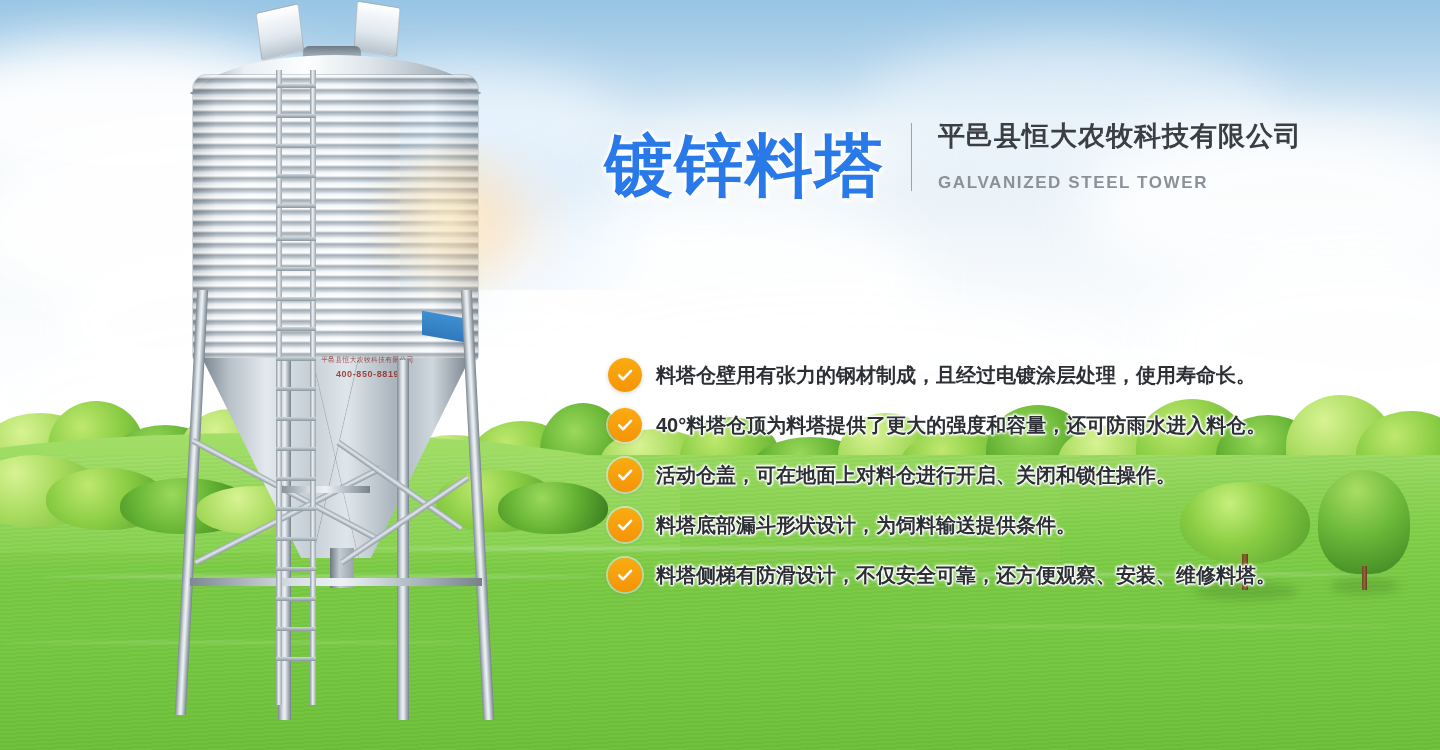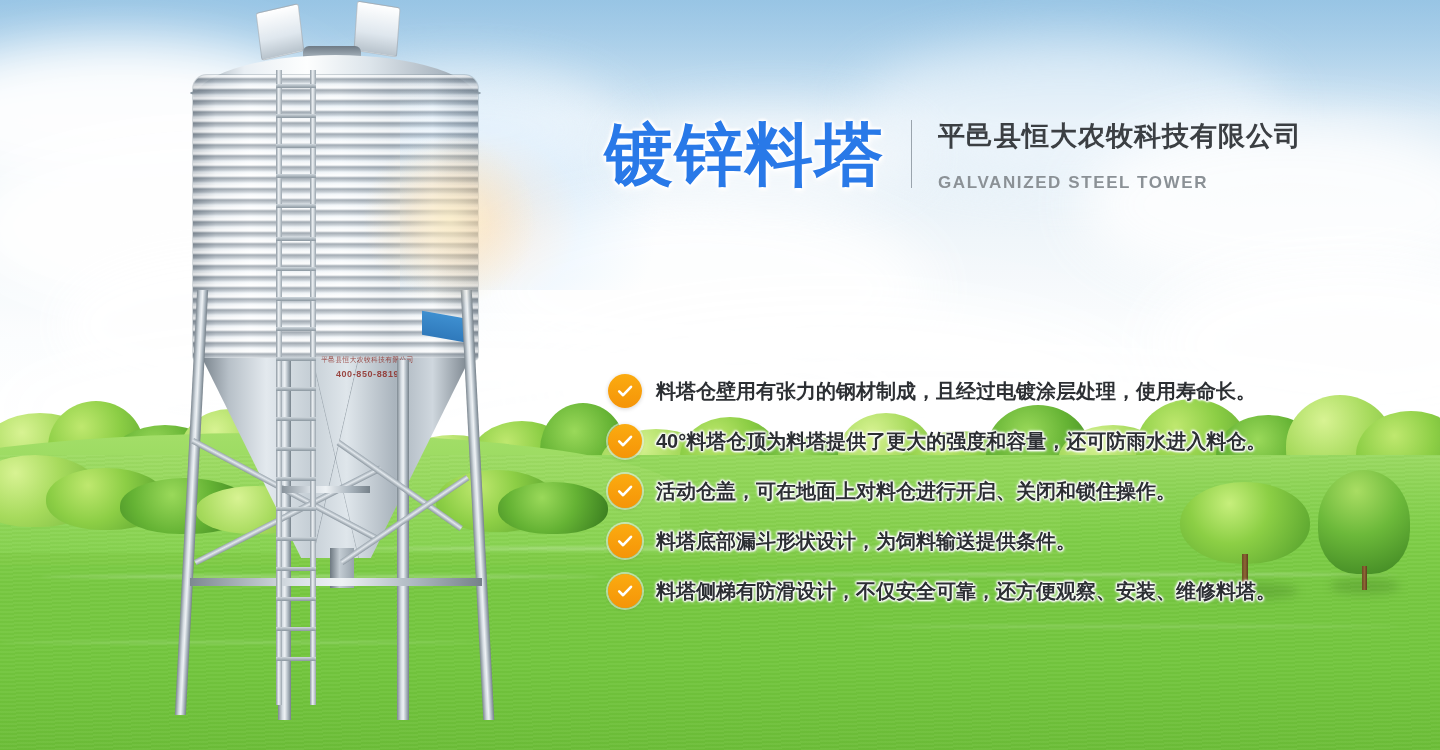--- a/index.html
+++ b/index.html
@@ -175,21 +175,21 @@
   }
   .flare2 {
     position:absolute; left:250px; top:60px; width:260px; height:230px;
     background:radial-gradient(ellipse at 30% 70%, rgba(255,200,150,.28) 0%, rgba(180,220,255,.16) 40%, rgba(255,255,255,0) 70%);
     pointer-events:none;
   }
 
   
   #content { position:absolute; left:0; top:0; width:1440px; height:750px; }
 
-  .headline-row { position:absolute; left:605px; top:120px; display:flex; }
+  .headline-row { position:absolute; left:605px; top:120px; display:flex; align-items:flex-end; }
   .headline {
     font-size:68px; font-weight:bold; color:#2979e8; letter-spacing:2px; line-height:1;
     text-shadow:
       0 0 2px #fff, 0 0 4px #fff, 2px 0 3px #fff, -2px 0 3px #fff,
       0 2px 3px #fff, 0 -2px 3px #fff, 2px 2px 5px rgba(255,255,255,.95),
       0 4px 10px rgba(255,255,255,.8);
   }
   .vdiv { width:1px; height:68px; background:#9aa4ad; margin:0 26px 8px 26px; }
   .co-block { padding-bottom:6px; }
   .co-name { font-size:27px; font-weight:bold; color:#3b3f43; letter-spacing:1px; line-height:1.25; }
@@ -199,21 +199,21 @@
     position:absolute; left:605px; top:253px; height:58px;
     display:flex; align-items:center; padding:0 40px;
     background:#2077e0; border-radius:29px;
     box-shadow:0 2px 8px rgba(20,70,140,.18);
   }
   .pill span {
     font-size:27px; font-weight:bold; color:#ffffff; letter-spacing:1.5px; white-space:nowrap;
   }
 
   .features { position:absolute; left:608px; top:358px; }
-  .feat { display:flex; align-items:center; height:34px; margin-bottom:16px;margin-top:16px; }
+  .feat { display:flex; align-items:center; height:34px; margin-bottom:16px; }
   .feat:last-child { margin-bottom:0;justify-content:center; }
   .chk {
     width:34px; height:34px; min-width:34px; border-radius:50%;
     background:linear-gradient(180deg,#fbab10,#f59408);
     box-shadow:0 1px 4px rgba(0,0,0,.18), 0 0 0 2px rgba(255,255,255,.55);
     display:flex; align-items:center; justify-content:center;
   }
   .chk svg { display:block; }
   .feat-text {
     margin-left:14px; font-size:20px; color:#2c2f33; font-weight:bold; white-space:nowrap;

